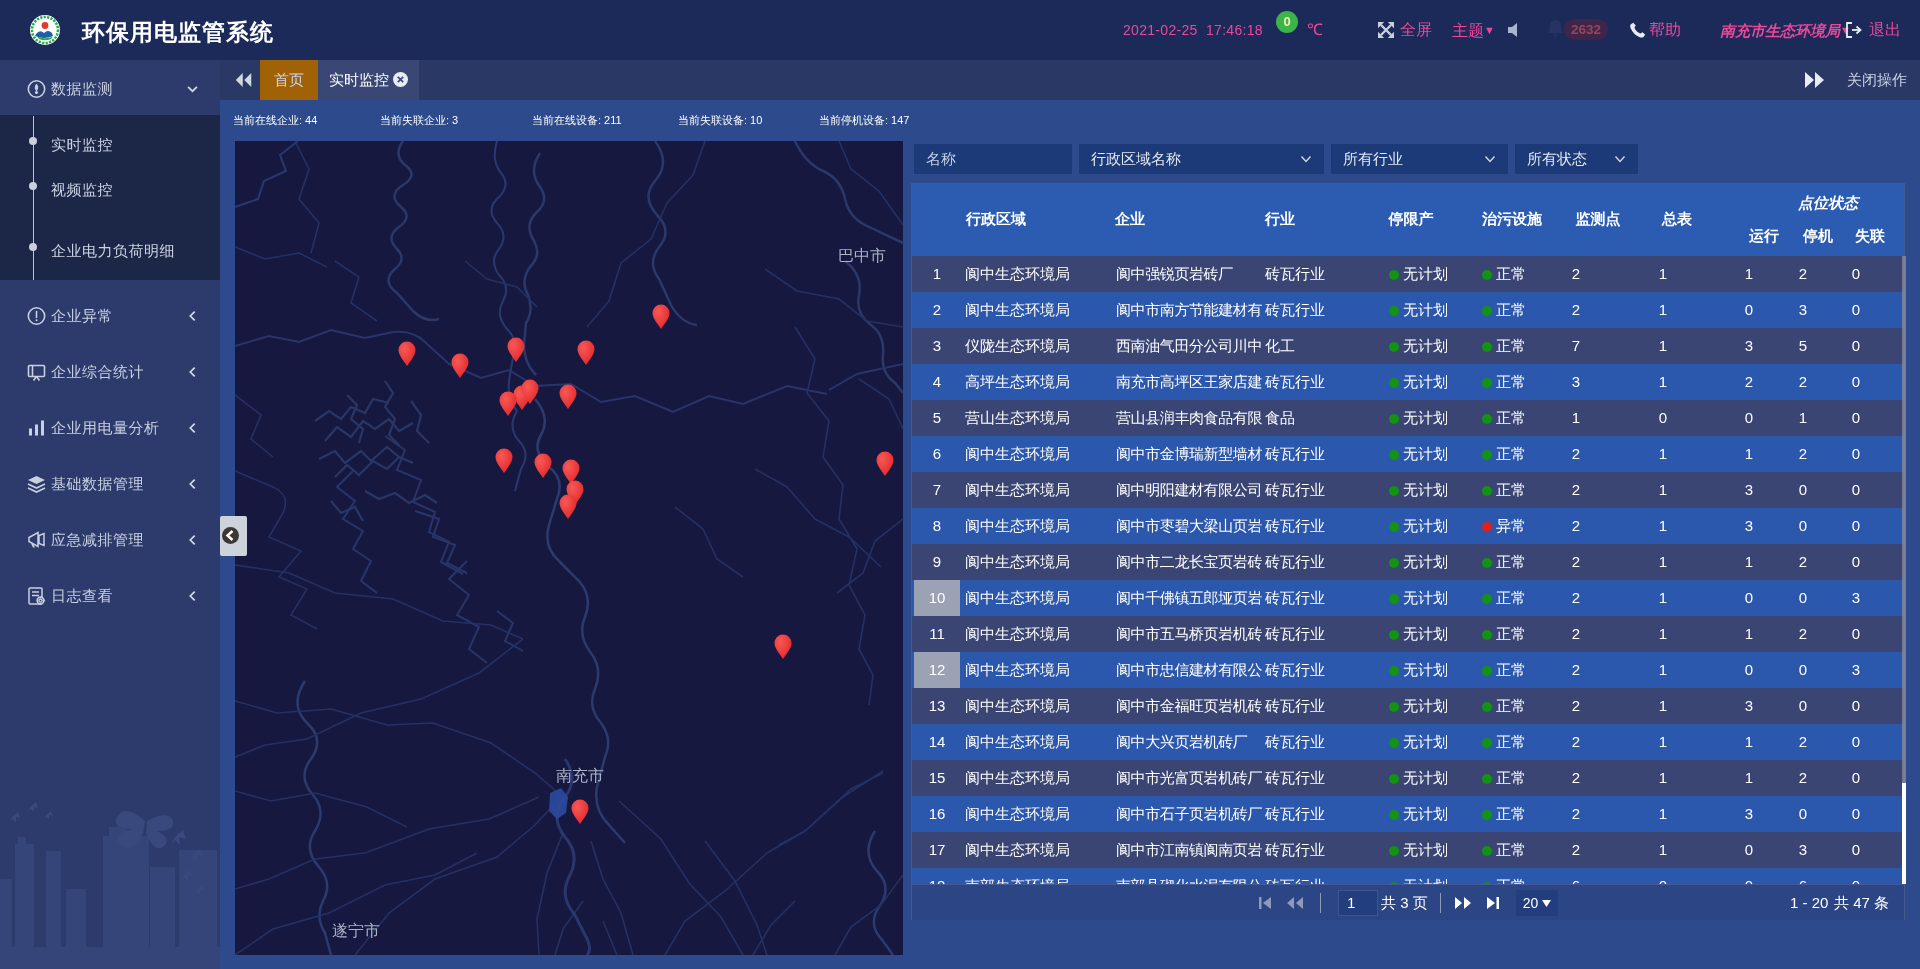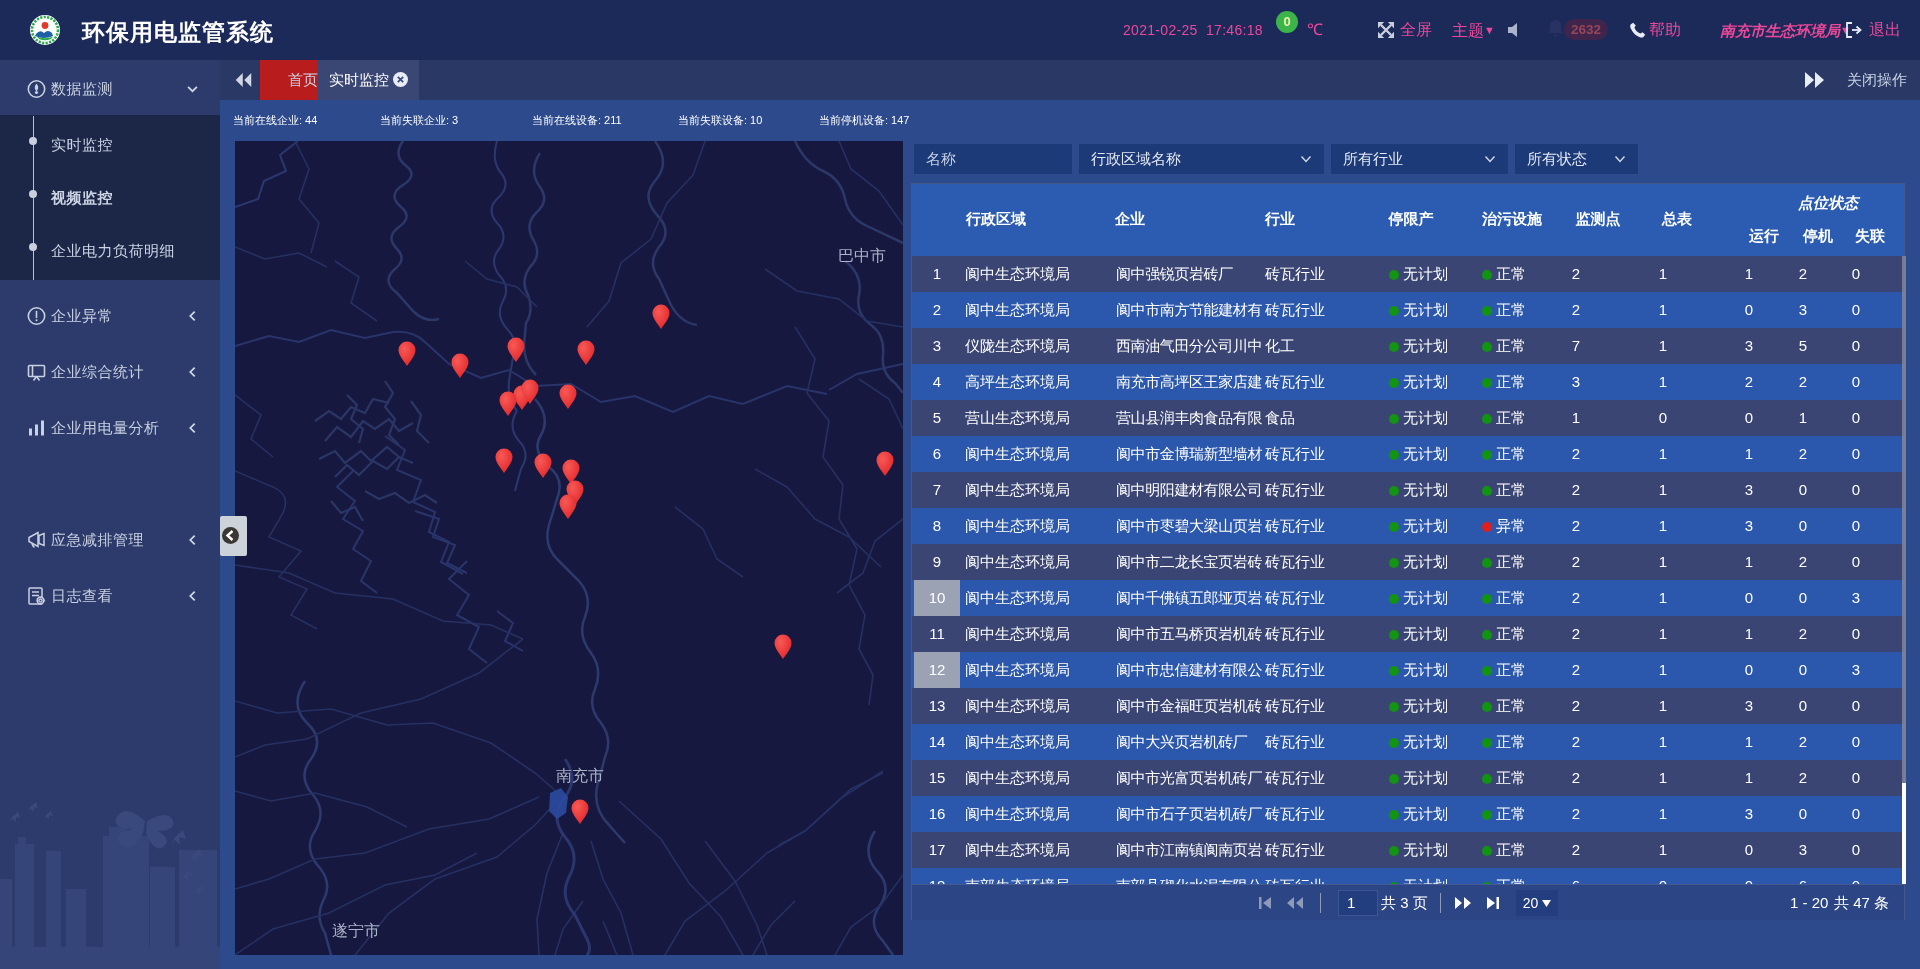--- a/index.html
+++ b/index.html
@@ -33,21 +33,21 @@
 .sub-item { position:absolute; left:0; width:220px; color:#ccd3e3; font-size:15px; }
 .sub-item .dot { position:absolute; left:29px; top:50%; margin-top:-8px; width:8px; height:8px; border-radius:50%; background:#c9cfdd; }
 .sub-item .st { position:absolute; left:51px; top:50%; transform:translateY(-50%); letter-spacing:0.5px; }
 #treeline { position:absolute; left:33px; top:56px; width:1px; height:164px; background:#b9c0d2; }
 #skyline { position:absolute; left:0; bottom:0; width:220px; height:260px; opacity:.5; }
 
 
 #tabbar { position:absolute; left:220px; top:60px; width:1700px; height:40px; background:#2a3865; z-index:10; }
 #tab-collapse { position:absolute; left:15px; top:13px; width:17px; height:14px; }
 .tab { position:absolute; top:0; height:40px; line-height:40px; color:#cdd5e6; font-size:15px; text-align:center; }
-#tab-home { left:40px; width:58px; background:#b91c1c;text-align:right; }
+#tab-home { left:40px; width:58px; background:#a16207; }
 #tab-active { left:98px; width:101px; background:#3a4674; color:#fff; }
 #closeops { position:absolute; right:13px; top:0; height:40px; line-height:40px; color:#c9d2e4; font-size:15px; }
 #ff-icon { position:absolute; right:96px; top:12px; width:20px; height:16px; }
 
 
 #content { position:absolute; left:220px; top:100px; width:1700px; height:869px; background:#2d4a8c; }
 #stats { position:absolute; left:0px; top:0px; width:1700px; height:41px; color:#fff; font-size:11px; }
 #stats span { position:absolute; top:13px; white-space:nowrap; }
 
 
@@ -159,21 +159,21 @@
     </svg>
     <span class="mi-text">数据监测</span>
     <svg class="mi-arrow" viewBox="0 0 10 10" fill="none" stroke="#cfd6e4" stroke-width="1.6">
         <path d="M1,3 L5,7 L9,3"></path>
       </svg>
   </div>
   <div class="sub-item" style="top:58px;height:53px;">
       <span class="dot"></span>
       <span class="st">实时监控</span>
     </div>
-  <div class="sub-item" style="top:111px;height:53px;font-weight:bold;">
+  <div class="sub-item" style="top:103px;height:53px;">
       <span class="dot"></span>
       <span class="st">视频监控</span>
     </div>
   <div class="sub-item" style="top:164px;height:53px;">
       <span class="dot"></span>
       <span class="st">企业电力负荷明细</span>
     </div>
 
   <div class="menu-item" style="top:228px;">
     <svg viewBox="0 0 19 19" fill="none" stroke="#c9d0e0" stroke-width="1.6">
@@ -196,20 +196,31 @@
         <path d="M7,1 L3,5 L7,9"></path>
       </svg>
   </div>
   <div class="menu-item" style="top:340px;">
     <svg viewBox="0 0 19 19" fill="#c9d0e0">
       <rect x="2" y="10" width="3" height="7"></rect>
       <rect x="8" y="6" width="3" height="11"></rect>
       <rect x="14" y="2" width="3" height="15"></rect>
     </svg>
     <span class="mi-text">企业用电量分析</span>
+    <svg class="mi-arrow" viewBox="0 0 10 10" fill="none" stroke="#cfd6e4" stroke-width="1.6">
+        <path d="M7,1 L3,5 L7,9"></path>
+      </svg>
+  </div>
+  <div class="menu-item" style="top:396px;">
+    <svg viewBox="0 0 19 19" fill="none" stroke="#c9d0e0" stroke-width="1.6">
+      <path d="M9.5,1.5 L18,5.5 L9.5,9.5 L1,5.5 Z" fill="#c9d0e0" stroke="none"></path>
+      <path d="M1,9.5 L9.5,13.5 L18,9.5"></path>
+      <path d="M1,13.5 L9.5,17.5 L18,13.5"></path>
+    </svg>
+    <span class="mi-text">基础数据管理</span>
     <svg class="mi-arrow" viewBox="0 0 10 10" fill="none" stroke="#cfd6e4" stroke-width="1.6">
         <path d="M7,1 L3,5 L7,9"></path>
       </svg>
   </div>
   <div class="menu-item" style="top:452px;">
     <svg viewBox="0 0 19 19" fill="#c9d0e0">
       <path d="M2,7 l9,-5 v14 l-9,-5 Z M12,5 l5,-2 v12 l-5,-2 Z" fill="none" stroke="#c9d0e0" stroke-width="1.5"></path>
       <path d="M4,13 l2,4 h2 l-2,-4 Z"></path>
     </svg>
     <span class="mi-text">应急减排管理</span>

